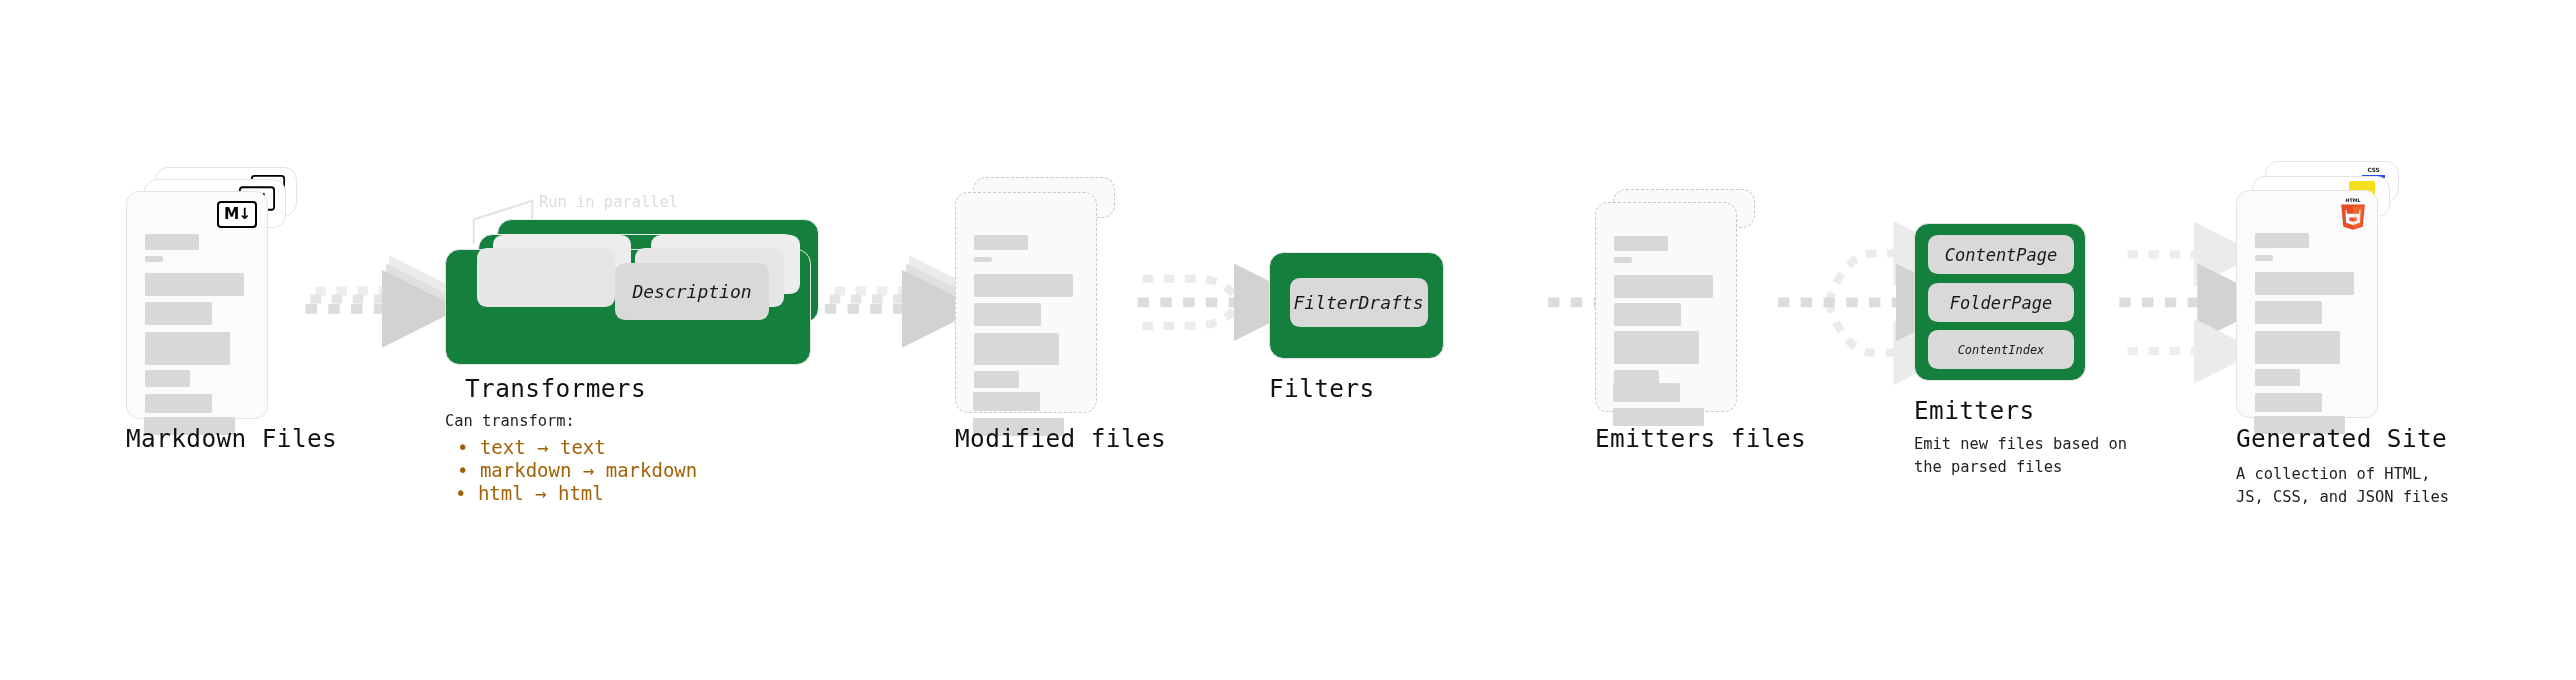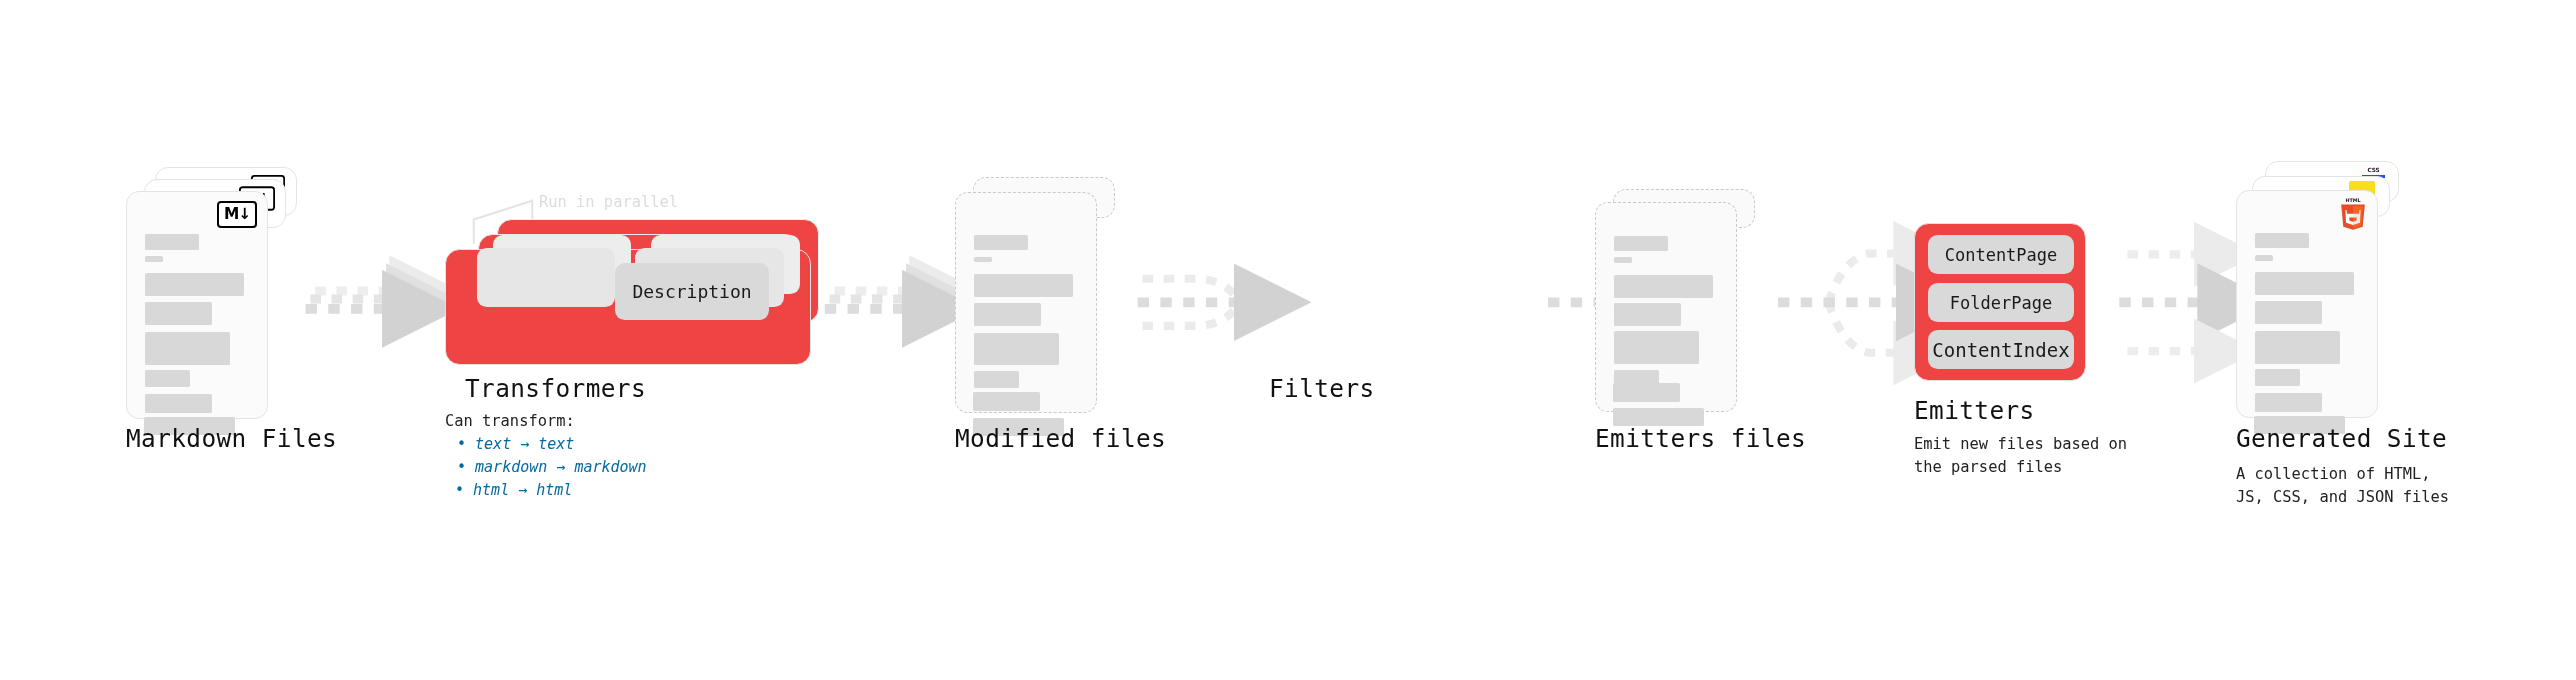--- a/index.html
+++ b/index.html
@@ -93,21 +93,22 @@
   .css-badge .css-bar {
     width: 23px; height: 3.3px; background: #264de4; margin-top: 0.8px;
   }
 
   
   .procbox {
     position: absolute;
     box-sizing: border-box;
     border: 1.6px solid #e2e2e2;
     border-radius: 14.6px;
-    background: #ef4444;
+    background: #15803d;
+    font-style: italic;
   }
   .pill {
     position: absolute;
     box-sizing: border-box;
     background: #d9d9d9;
     border-radius: 9.8px;
     display: flex;
     align-items: center;
     justify-content: center;
     font-size: 18px;
@@ -134,25 +135,24 @@
     white-space: pre;
   }
   .caption-parallel {
     position: absolute;
     font-size: 15.4px;
     color: #dcdcdc;
     white-space: nowrap;
   }
   .bullets {
     position: absolute;
-    font-size: 15px;
+    font-size: 19px;
     line-height: 1.52;
-    color: #0369a1;
+    color: #a16207;
     white-space: pre;
-    font-style: italic;
   }
 
   svg.overlay {
     position: absolute;
     left: 0; top: 0;
     width: 2576px; height: 681px;
     pointer-events: none;
   }
 </style>
 </head>
@@ -288,20 +288,27 @@
         <div class="skel" style="left:18px; top:110px; width:67px; height:23px;"></div>
         <div class="skel" style="left:18px; top:140px; width:85px; height:32.5px;"></div>
         <div class="skel" style="left:18px; top:178px; width:45px; height:17px;"></div>
       </div>
       <div class="skel" style="position:absolute; left:18px; top:215px; width:67px; height:18.7px;"></div>
       <div class="skel" style="position:absolute; left:18px; top:241px; width:91px; height:18px;"></div>
     </div>
   </div>
   <div class="title" style="left:955px; top:424px;">Modified files</div>
 
+  <div class="stage" style="left:1269px; top:252px;">
+    <div class="procbox" style="position:relative; left:0; top:0; width:175px; height:107px;">
+      <div class="pill" style="left:19.5px; top:25px; width:138px; height:49px;">
+        <span>FilterDrafts</span>
+      </div>
+    </div>
+  </div>
   <div class="title" style="left:1269px; top:374px;">Filters</div>
 
   <div class="stage" style="left:1595px; top:189px;">
     <div class="card-stack" style="width:175px; height:236px;">
       <div class="card dashed" style="left:18px; top:0px; width:142px; height:39px;"></div>
       <div class="card dashed" style="left:0px; top:13px; width:142px; height:210px;">
         <div class="skel" style="left:18px; top:32.5px; width:54px; height:15.4px;"></div>
         <div class="skel" style="left:18px; top:54px; width:18px; height:5.7px;"></div>
         <div class="skel" style="left:18px; top:72px; width:99px; height:23px;"></div>
         <div class="skel" style="left:18px; top:100px; width:67px; height:23px;"></div>
@@ -315,21 +322,21 @@
   <div class="title" style="left:1595px; top:424px;">Emitters files</div>
 
   <div class="stage" style="left:1914px; top:223px;">
     <div class="procbox" style="position:relative; left:0; top:0; width:172px; height:158px;">
       <div class="pill" style="left:13px; top:11.4px; width:146px; height:39px; font-size:17px;">
         <span>ContentPage</span>
       </div>
       <div class="pill" style="left:13px; top:59px; width:146px; height:39px; font-size:17px;">
         <span>FolderPage</span>
       </div>
-      <div class="pill" style="left:13px; top:106px; width:146px; height:39px; font-size:19px;">
+      <div class="pill" style="left:13px; top:106px; width:146px; height:39px; font-size:12px;">
         <span>ContentIndex</span>
       </div>
     </div>
   </div>
   <div class="title" style="left:1914px; top:396px;">Emitters</div>
   <div class="subtitle" style="left:1914px; top:433px;">Emit new files based on
 the parsed files</div>
 
   <div class="stage" style="left:2236px; top:161px;">
     <div class="card-stack" style="width:175px; height:260px;">

